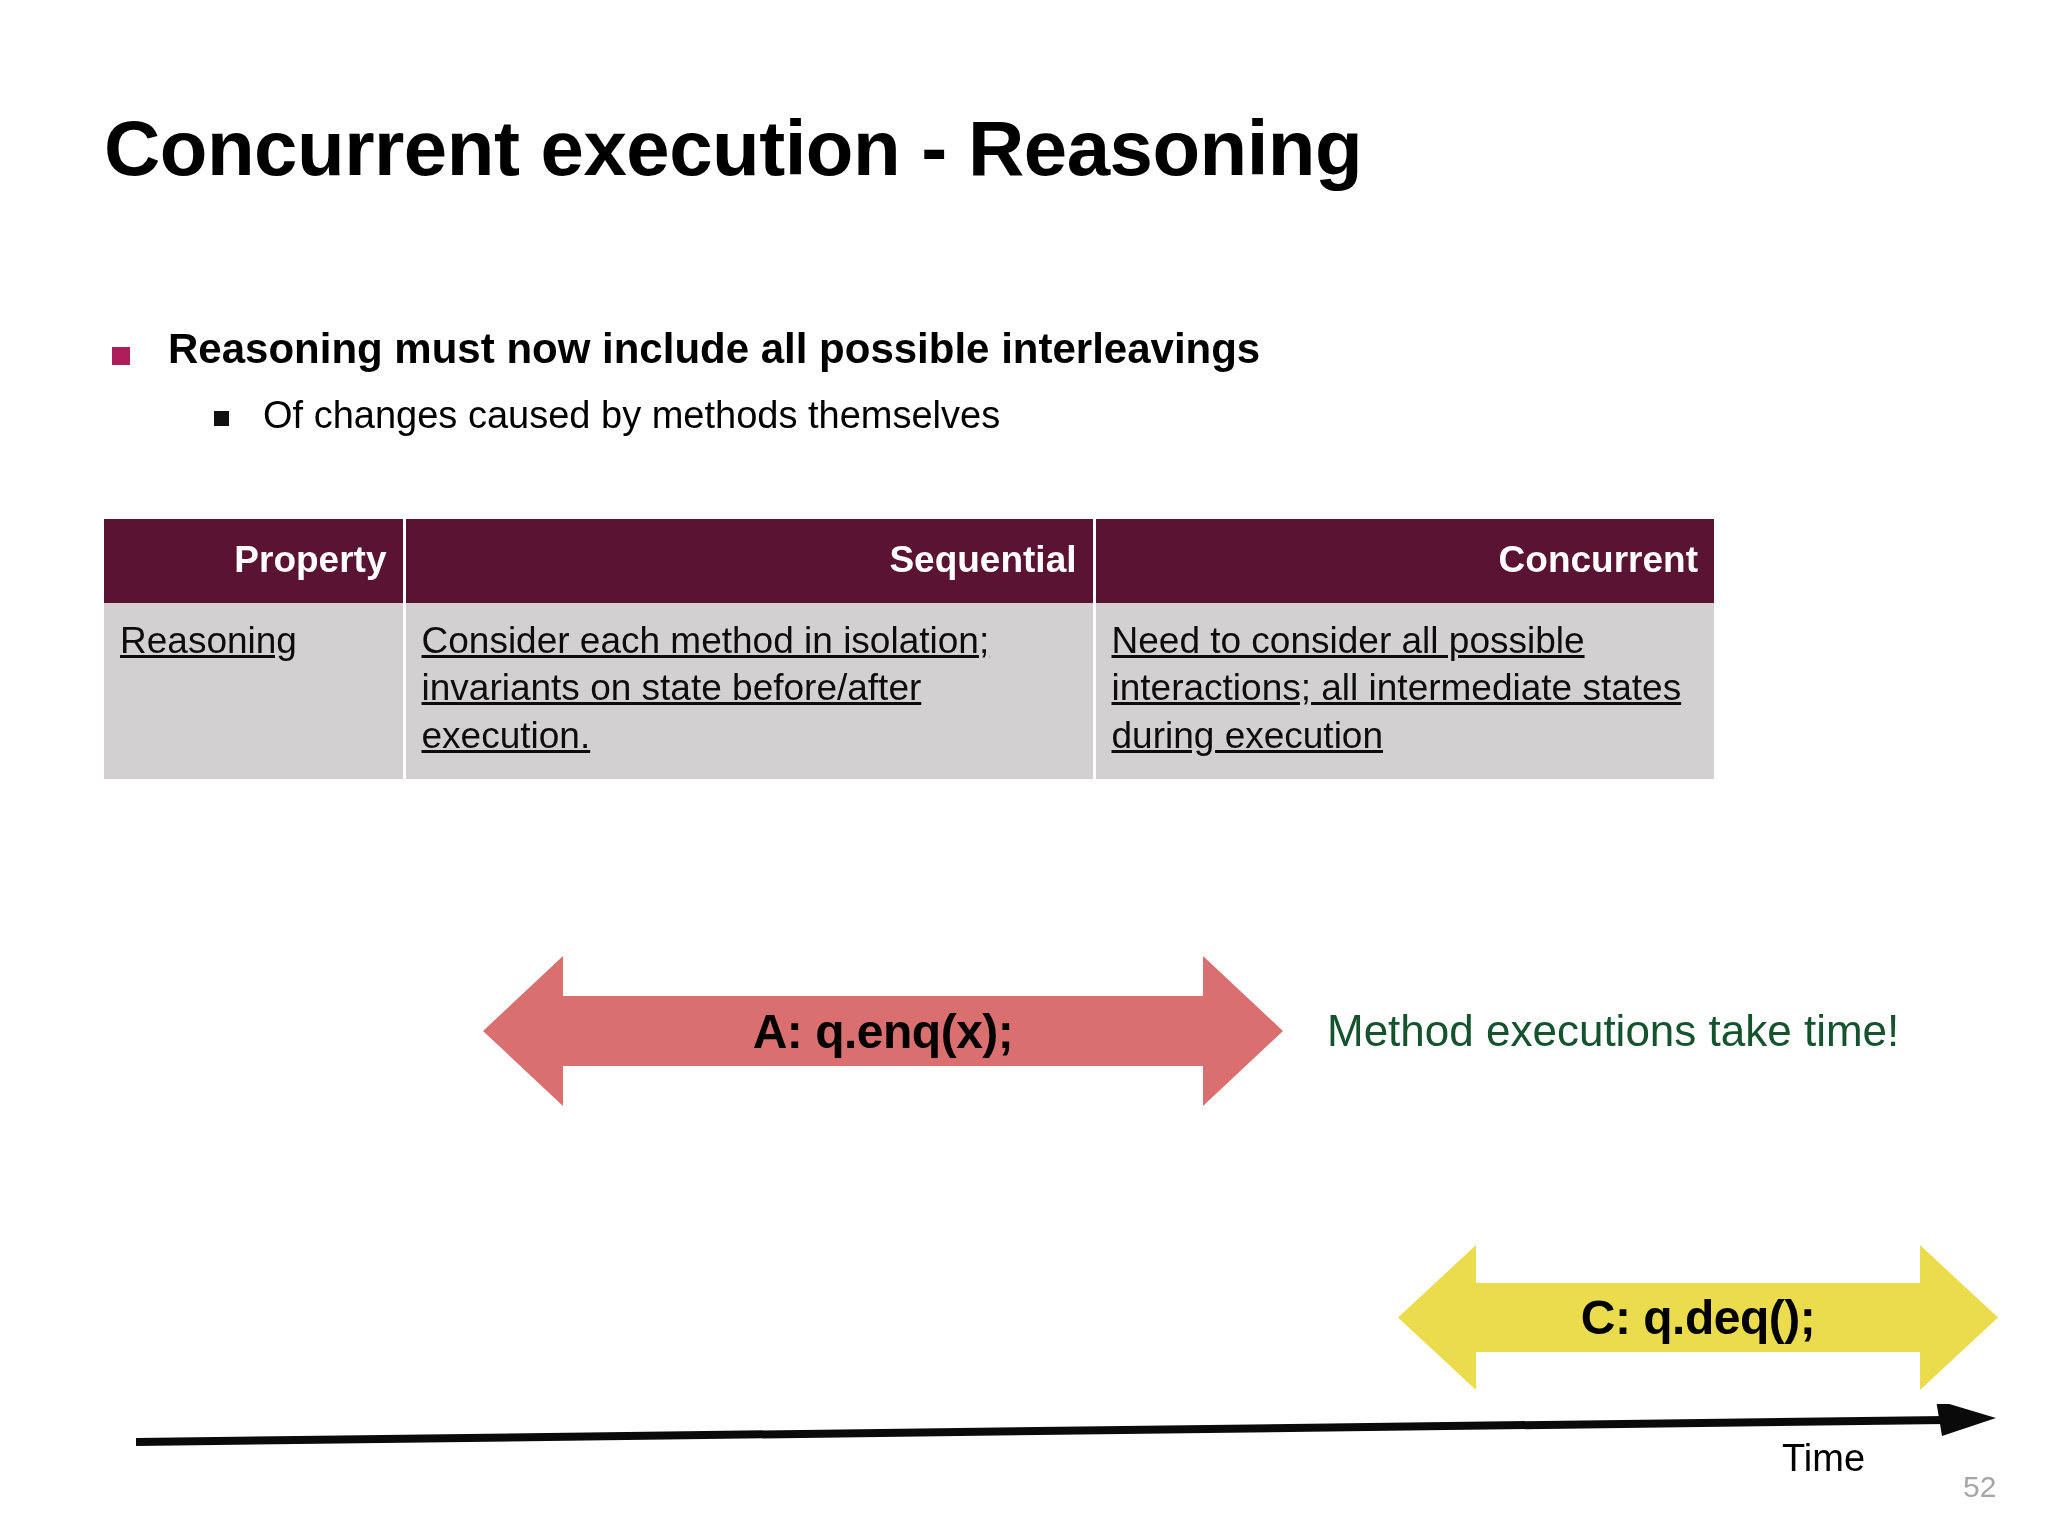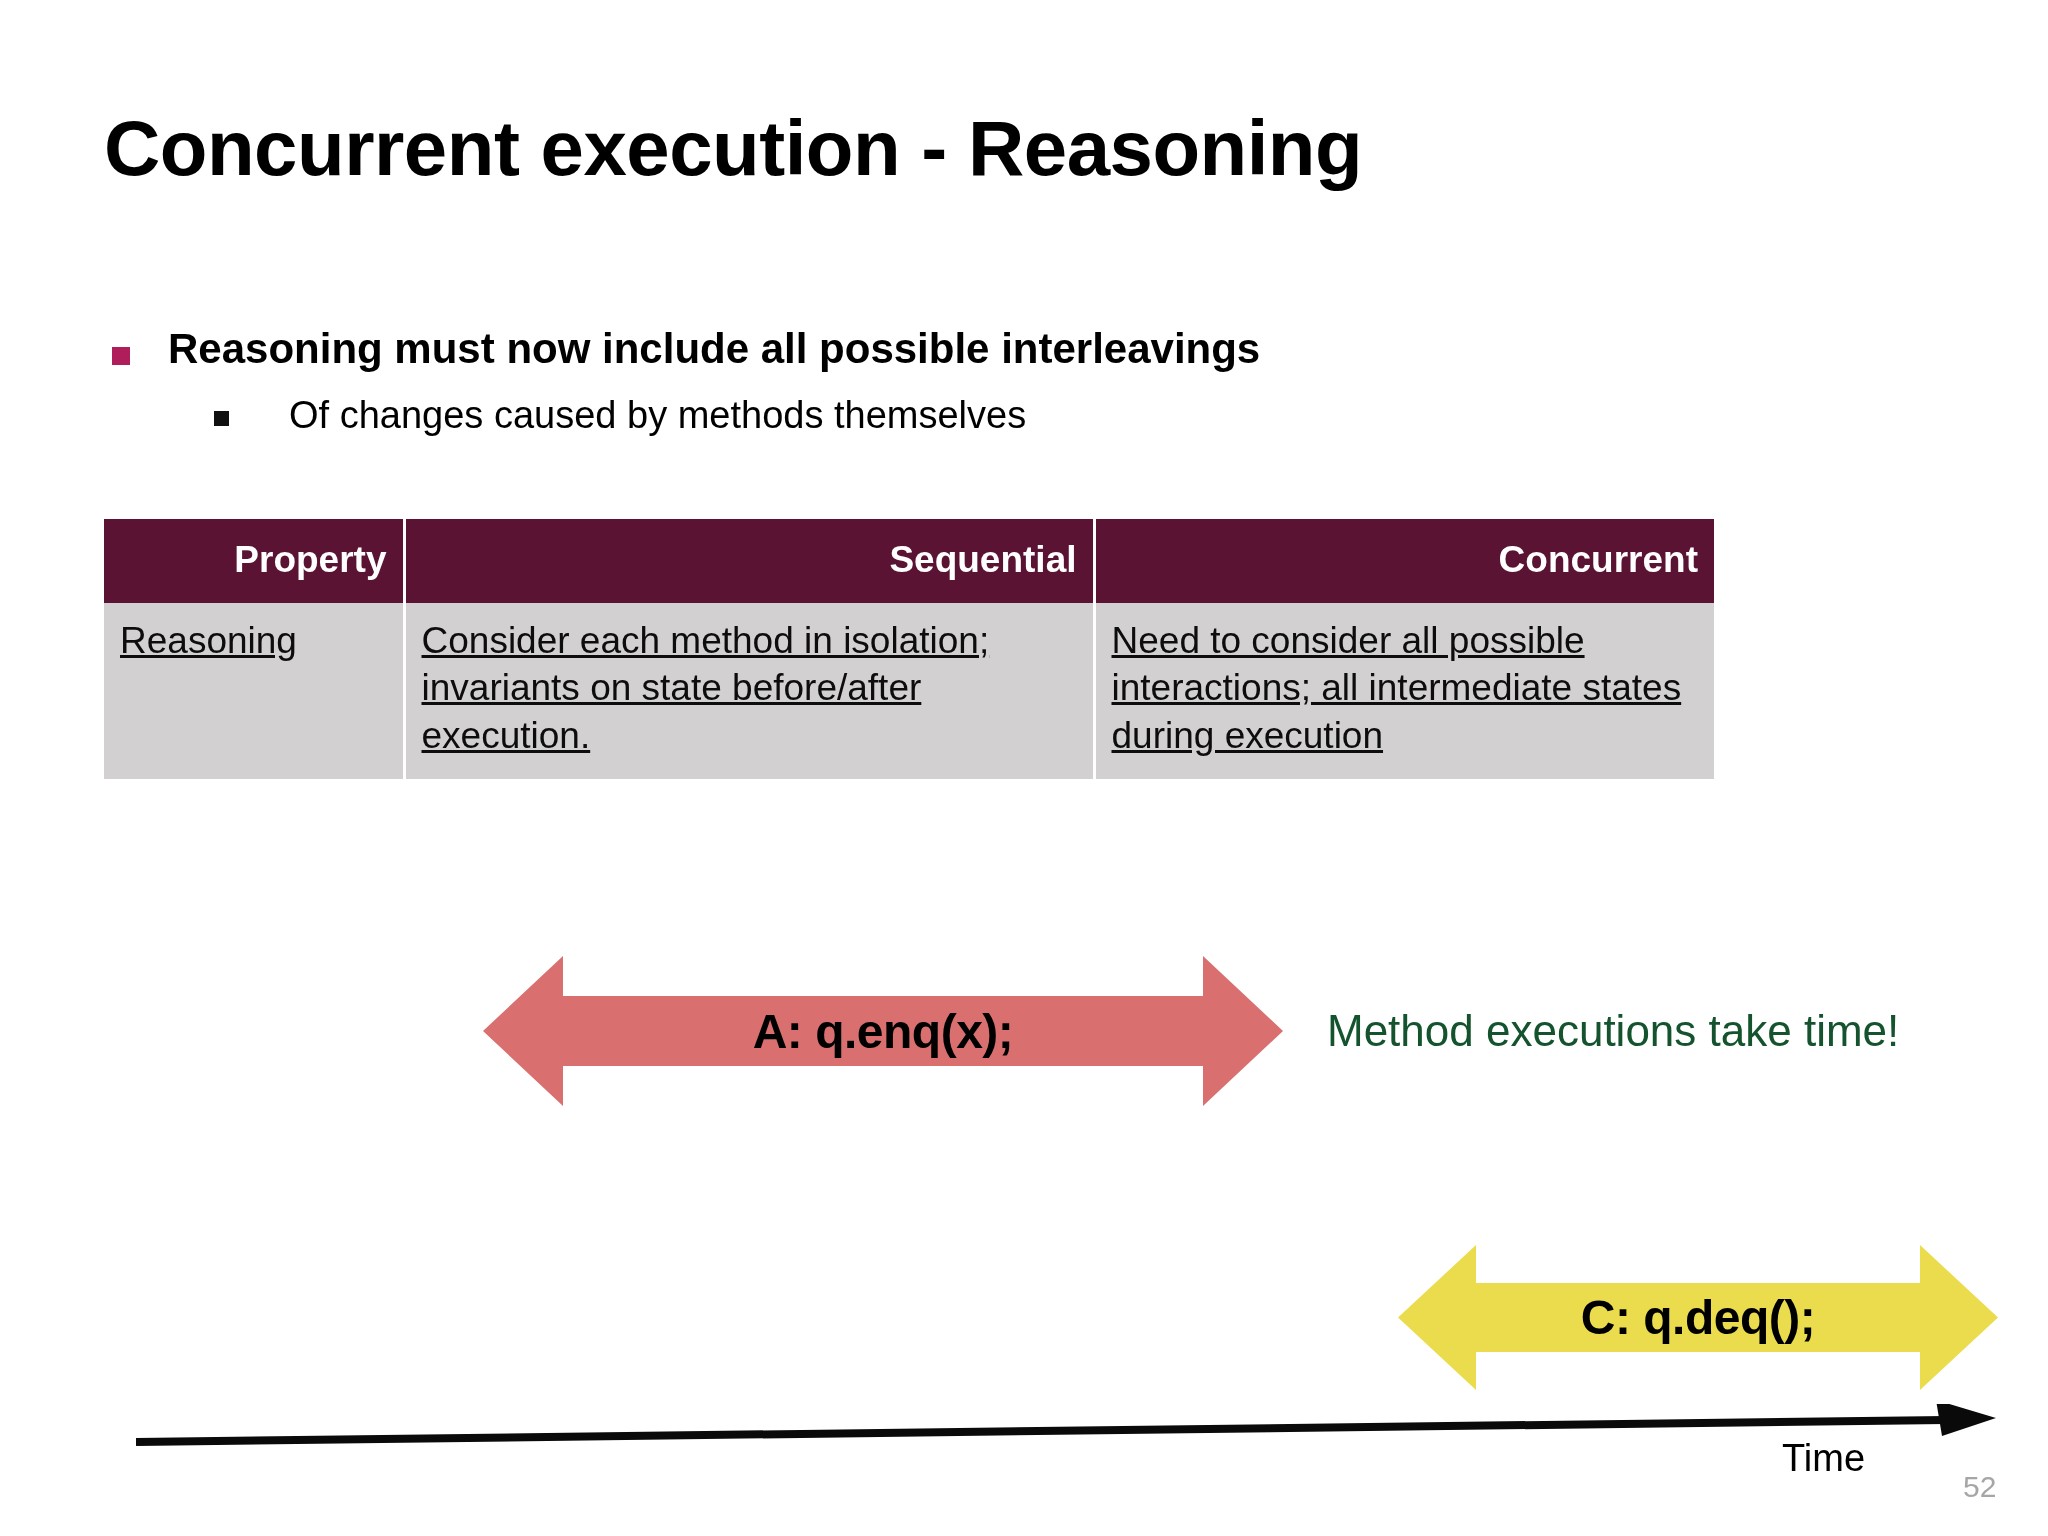--- a/index.html
+++ b/index.html
@@ -168,21 +168,21 @@
 
 <div id="slide">
 
   <div id="slide-title">Concurrent execution - Reasoning</div>
 
   <div class="bullet-l1" style="left:112px; top:325px;">
     <span class="sq-marker-l1"></span>
     <span class="bullet-l1-text">Reasoning must now include all possible interleavings</span>
   </div>
 
-  <div class="bullet-l2" style="left:214px; top:394px;gap:26px;">
+  <div class="bullet-l2" style="left:214px; top:394px;">
     <span class="sq-marker-l2"></span>
     <span class="bullet-l2-text">Of changes caused by methods themselves</span>
   </div>
 
   <table id="compare-table">
     <colgroup>
       <col class="col-prop">
         <col class="col-seq">
         <col class="col-conc">
     </colgroup>

